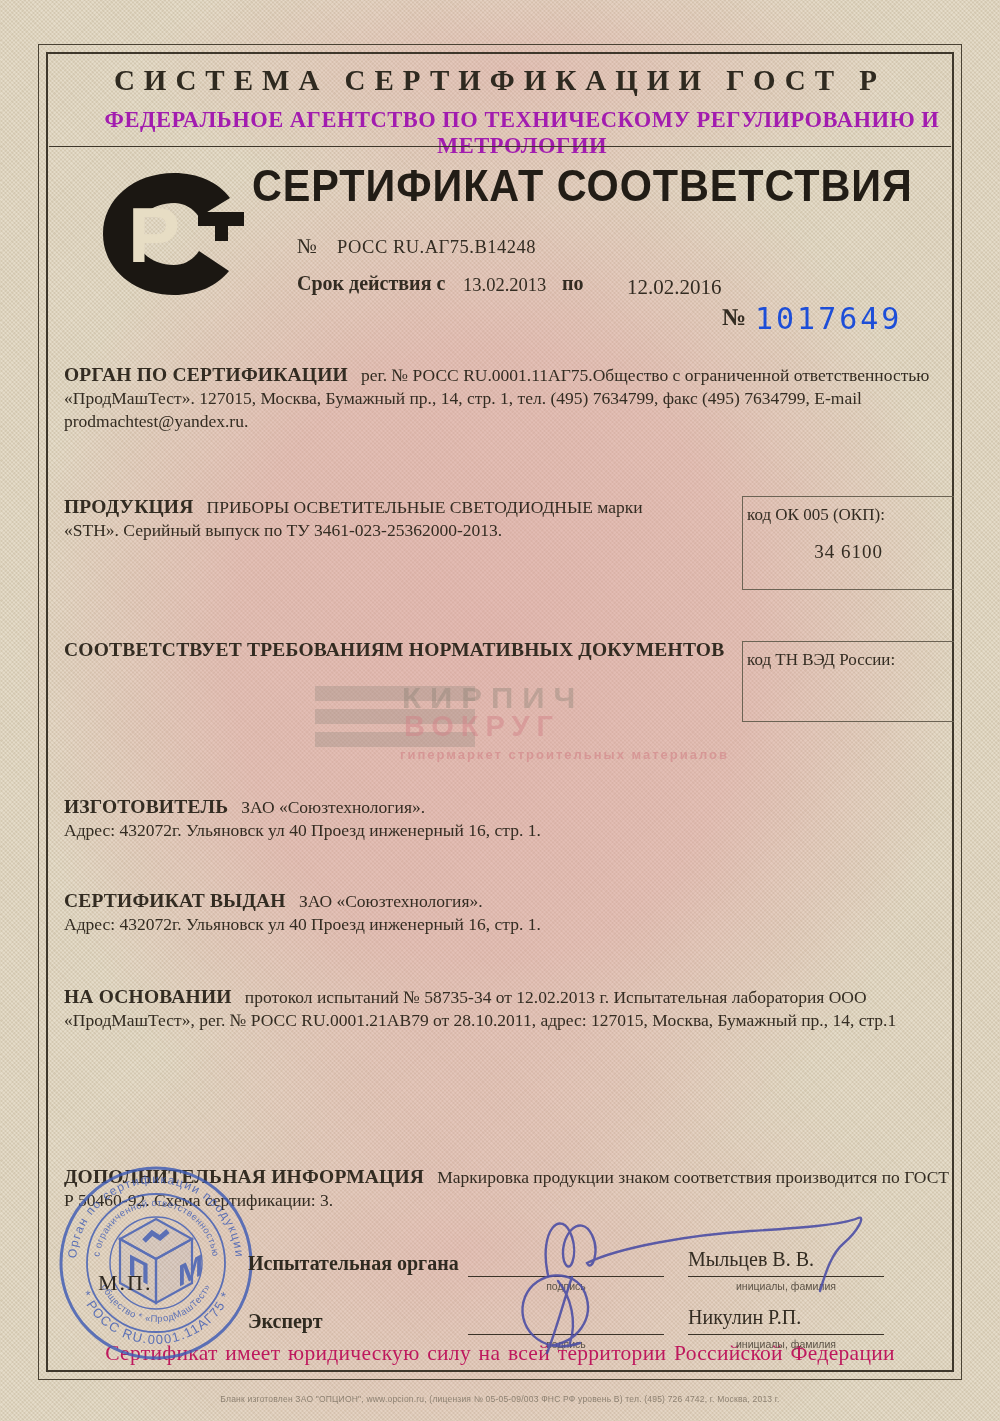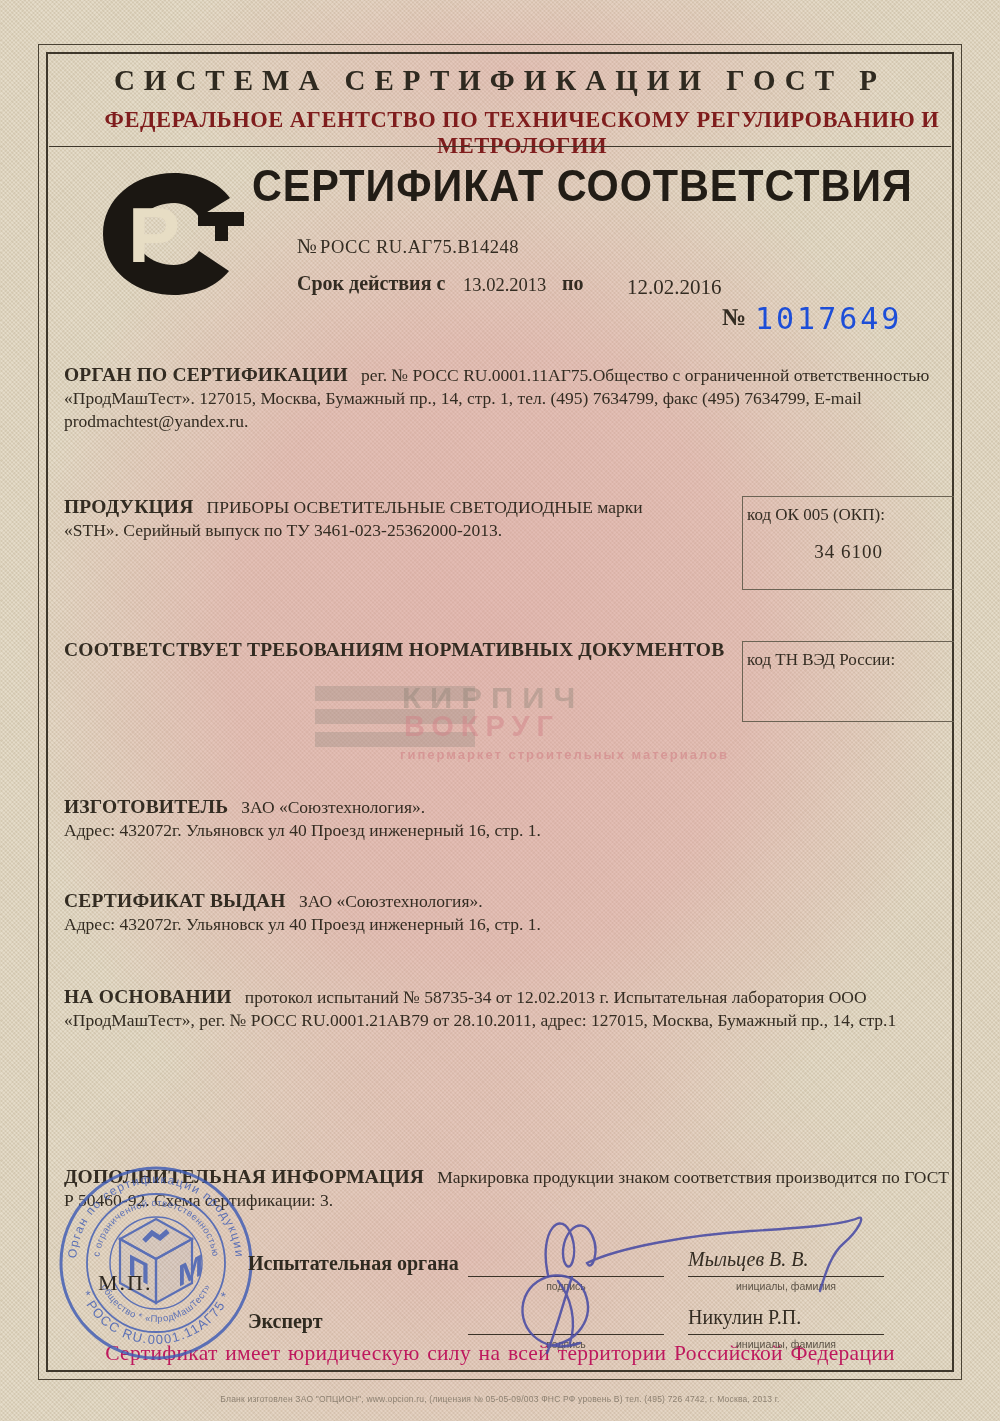--- a/index.html
+++ b/index.html
@@ -12,24 +12,24 @@
       radial-gradient(ellipse 430px 270px at 46% 88%, rgba(225,153,156,.40) 0%, rgba(225,153,156,0) 100%),
       radial-gradient(ellipse 380px 130px at 52% 5%, rgba(225,153,156,.38) 0%, rgba(225,153,156,0) 100%),
       repeating-linear-gradient(45deg, rgba(255,255,255,.12) 0 1.5px, rgba(125,110,95,.05) 1.5px 3px),
       repeating-linear-gradient(-45deg, rgba(255,255,255,.12) 0 1.5px, rgba(125,110,95,.05) 1.5px 3px);
   }
   .abs{position:absolute;}
   .frame-outer{left:38px;top:44px;right:38px;bottom:41px;border:1.5px solid #4a4234;}
   .frame-inner{position:absolute;left:7px;top:7px;right:7px;bottom:7px;border:2.5px solid #3e372b;}
   .header-rule{left:49px;right:49px;top:146px;height:0;border-top:1.6px solid #3e372b;}
   .h1{left:46px;right:46px;top:64px;text-align:center;font-weight:bold;font-size:29px;letter-spacing:9px;color:#2f2a20;}
-  .h2{left:46px;right:46px;top:107px;text-align:center;font-weight:bold;font-size:22.5px;letter-spacing:.5px;color:#7f1d1d;padding-left:44px;}
+  .h2{left:46px;right:46px;top:107px;text-align:center;font-weight:bold;font-size:22.5px;letter-spacing:.5px;color:#a21caf;padding-left:44px;}
   .doc-title{left:252px;top:160px;font-family:"Liberation Sans",sans-serif;font-weight:bold;font-size:45px;letter-spacing:1px;color:#221d16;transform:scaleX(.92);transform-origin:left top;white-space:nowrap;}
   .no-sign{left:297px;top:234px;font-size:21px;}
-  .no-val{left:320px;top:237px;font-size:18.5px;letter-spacing:.5px;}
+  .no-val{left:337px;top:237px;font-size:18.5px;letter-spacing:.5px;}
   .val-lbl{left:297px;top:272px;font-weight:bold;font-size:20px;}
   .d1{left:463px;top:275px;font-size:18.5px;}
   .po{left:562px;top:272px;font-weight:bold;font-size:20px;}
   .d2{left:627px;top:275px;font-size:21px;}
   .blank-no-sign{left:722px;top:304px;font-weight:bold;font-size:24px;}
   .blank-no{left:755px;top:301px;font-family:"DejaVu Sans Mono",monospace;font-size:30px;letter-spacing:3px;color:#1d4ed8;}
   .sec{font-size:17.5px;line-height:1.32;z-index:2;}
   .sec .lbl{font-weight:bold;font-size:19.5px;letter-spacing:.2px;}
   .sec-organ{left:64px;top:344px;width:880px;}
   .sec-prod{left:64px;top:476px;width:610px;}
@@ -174,21 +174,21 @@
   <path d="M -12,-22 L -4,-30 L 4,-25 L 12,-32" stroke="#3f5cb5" stroke-width="5" fill="none"></path>
   <text x="-28" y="26" font-size="30" font-weight="bold" fill="#3f5cb5" transform="skewY(28)">П</text>
   <text x="22" y="36" font-size="30" font-weight="bold" fill="#3f5cb5" transform="skewY(-28)">М</text>
 </svg>
 
 <div class="abs mp">М.П.</div>
 
 <div class="abs sig-label" style="left:248px;top:1252px;">Испытательная органа</div>
 <div class="abs sig-line" style="left:468px;top:1258px;width:196px;height:18px;"></div>
 <div class="abs sig-cap" style="left:468px;top:1280px;width:196px;">подпись</div>
-<div class="abs sig-name" style="left:688px;top:1248px;font-style:italic;">Мыльцев В. В.</div>
+<div class="abs sig-name" style="left:688px;top:1248px;">Мыльцев В. В.</div>
 <div class="abs sig-line" style="left:688px;top:1254px;width:196px;height:22px;"></div>
 <div class="abs sig-cap" style="left:688px;top:1280px;width:196px;">инициалы, фамилия</div>
 
 <div class="abs sig-label" style="left:248px;top:1310px;">Эксперт</div>
 <div class="abs sig-line" style="left:468px;top:1316px;width:196px;height:18px;"></div>
 <div class="abs sig-cap" style="left:468px;top:1338px;width:196px;">подпись</div>
 <div class="abs sig-name" style="left:688px;top:1306px;">Никулин Р.П.</div>
 <div class="abs sig-line" style="left:688px;top:1312px;width:196px;height:22px;"></div>
 <div class="abs sig-cap" style="left:688px;top:1338px;width:196px;">инициалы, фамилия</div>
 

